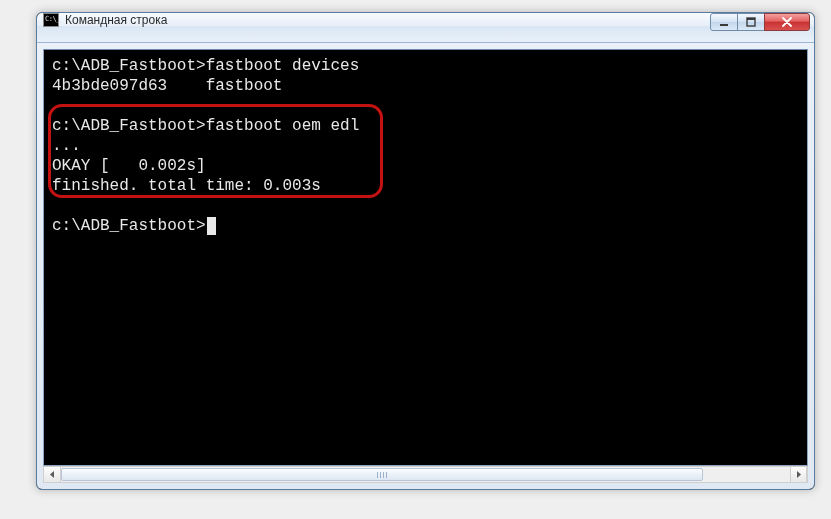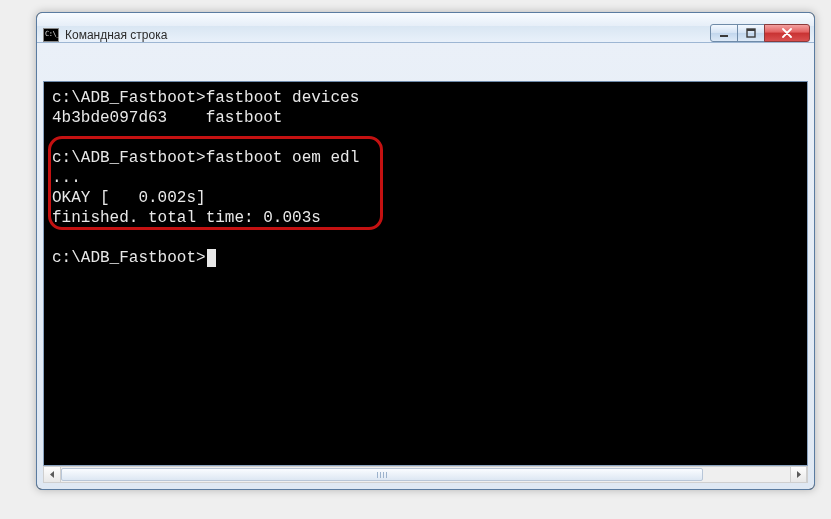--- a/index.html
+++ b/index.html
@@ -27,21 +27,21 @@
     box-shadow: 0 0 8px rgba(0,0,0,0.25);
     display: flex;
     flex-direction: column;
     overflow: hidden;
   }
   .titlebar {
     height: 30px;
     background: linear-gradient(to bottom, #f7fbff 0%, #e6eef8 45%, #d9e6f3 46%, #e9f1fa 100%);
     border-bottom: 1px solid #9db6d3;
     display: flex;
-    align-items: flex-end;
+    align-items: flex-start;
     padding: 0 4px 0 6px;
     gap: 6px;
   }
   .title-icon {
     width: 16px;
     height: 14px;
     background: #000;
     position: relative;
     border: 1px solid #888;
     flex-shrink: 0;
@@ -93,21 +93,20 @@
     background: linear-gradient(to bottom, #eaf0f8, #dfe8f3);
     position: relative;
   }
   .terminal-outer {
     flex: 1;
     background: #000;
     border: 1px solid #8aa3c0;
     border-top-color: #6d89aa;
     position: relative;
     overflow: hidden;
-    margin-top: 32px;
   }
   .terminal {
     position: absolute;
     inset: 0;
     padding: 6px 8px;
     font: 16px/20px "Consolas", "Courier New", monospace;
     color: #e8e8e8;
     white-space: pre;
   }
   .prompt-path { color: #e8e8e8; }

